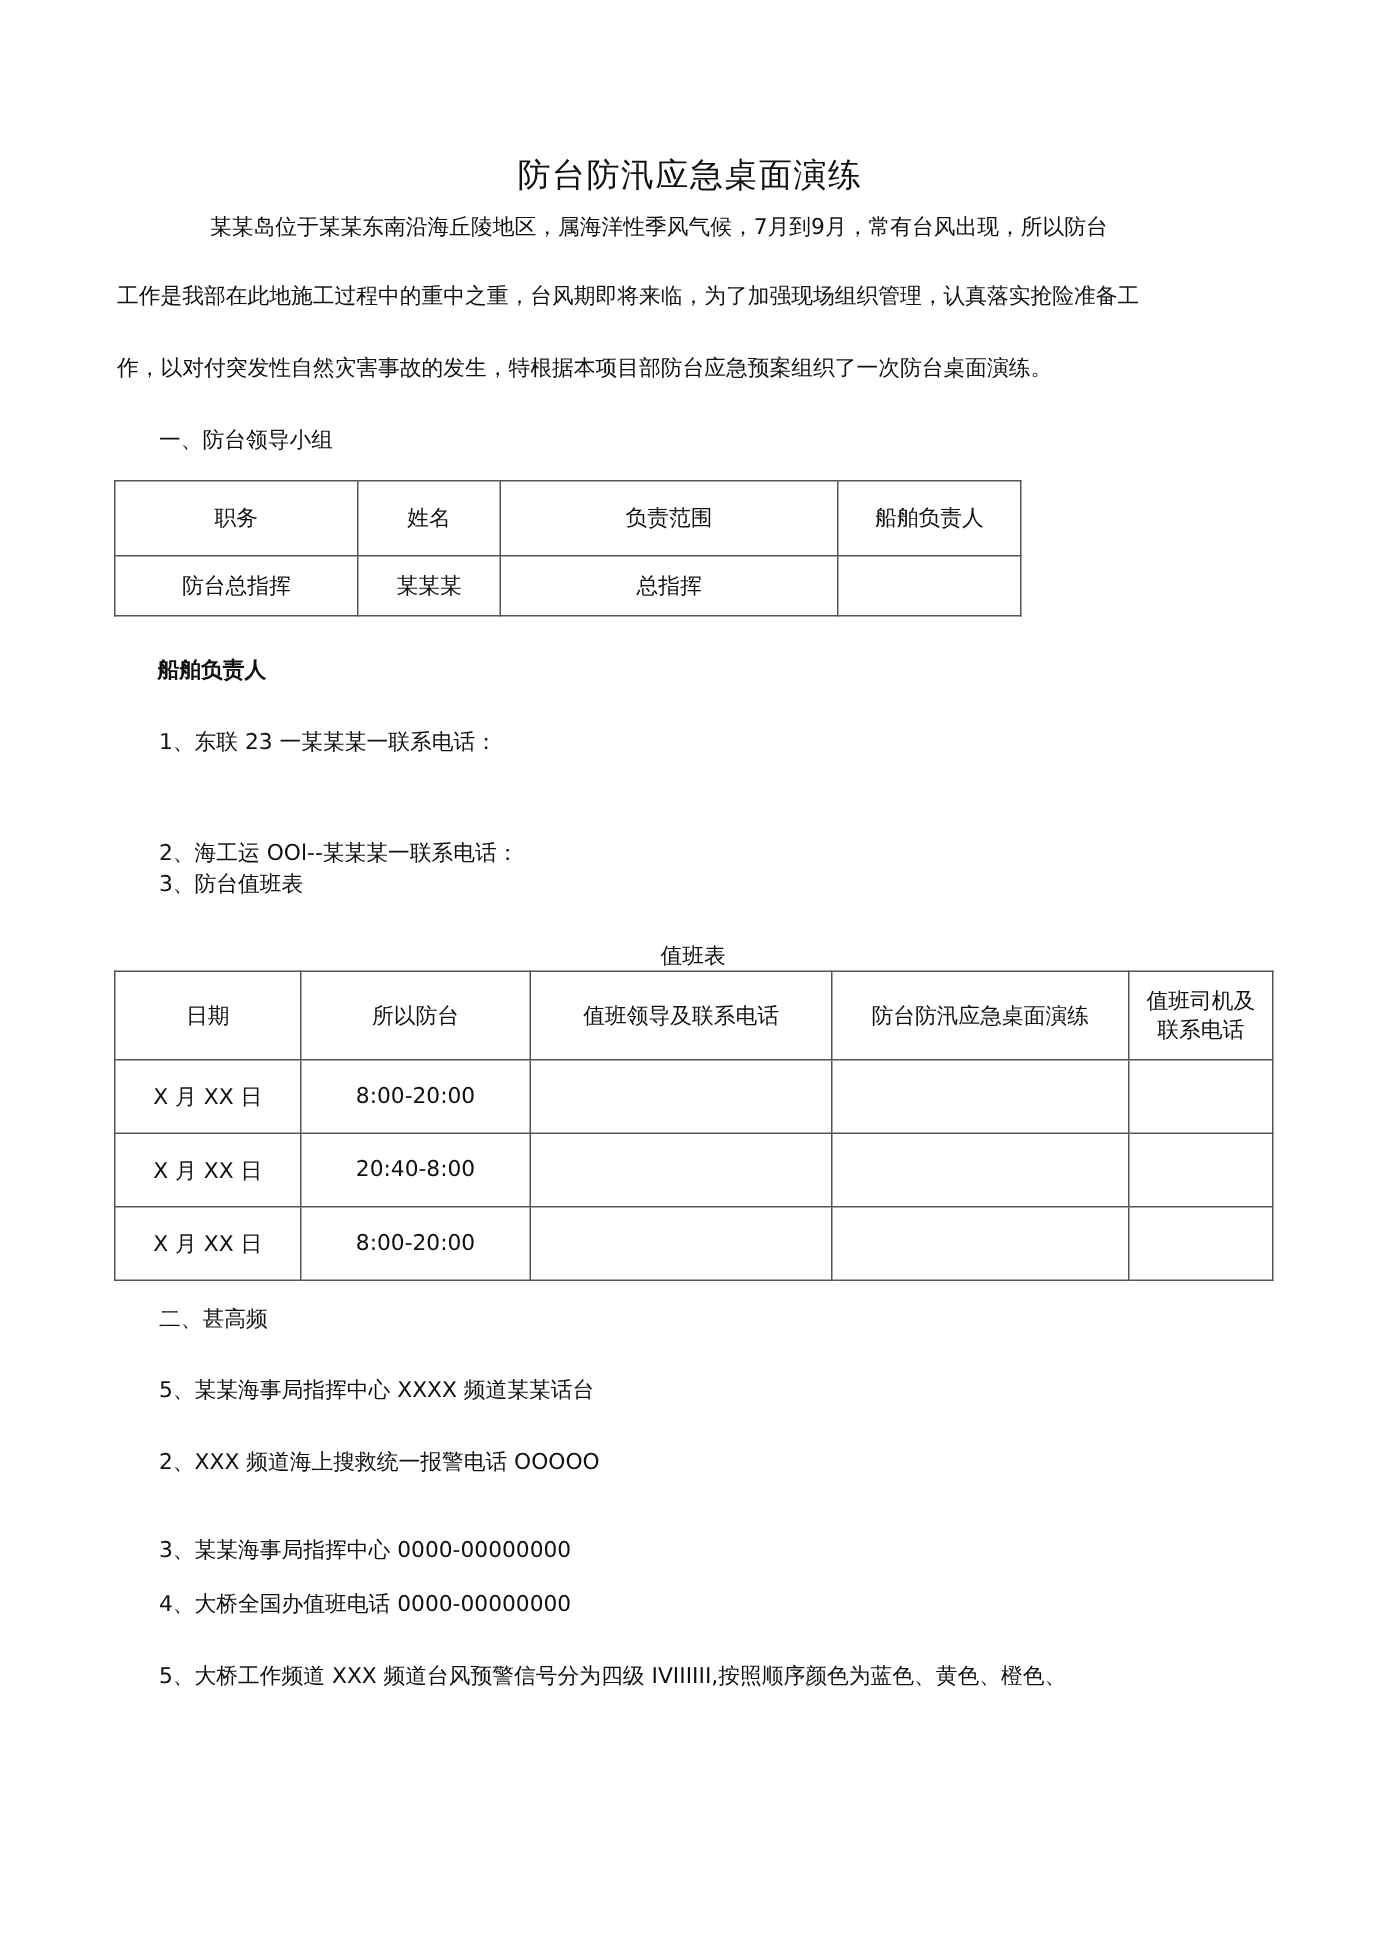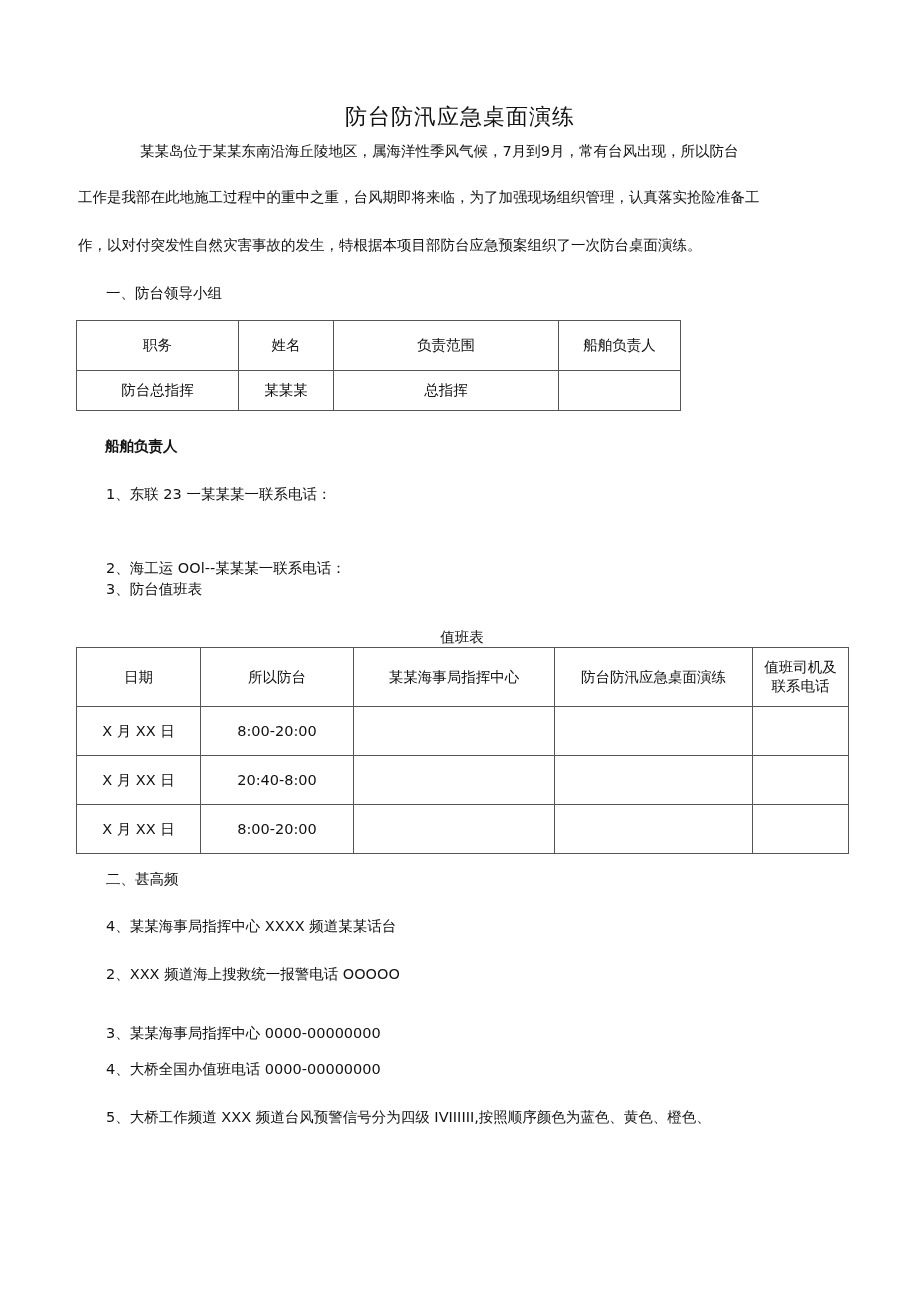--- a/index.html
+++ b/index.html
@@ -45,21 +45,21 @@
 <div class="abs p" style="left:106px; top:559px;">2、海工运 OOl--某某某一联系电话：</div>
 <div class="abs p" style="left:106px; top:580px;">3、防台值班表</div>
 
 <div class="abs caption" style="top:628px; left:2px;">值班表</div>
 
 <table style="left:76px; top:647px; width:773px;">
   <tbody>
       <tr style="height:58px;margin-left:12px;">
     <td style="width:103px;">日期</td>
     <td style="width:132px;">所以防台</td>
-    <td style="width:180px;">某某海事局指挥中心</td>
+    <td style="width:180px;">值班领导及联系电话</td>
     <td style="width:177px;">防台防汛应急桌面演练</td>
     <td>值班司机及联系电话</td>
   </tr>
   <tr style="height:49px;">
     <td>X 月 XX 日</td>
     <td>8:00-20:00</td>
     <td></td>
     <td></td>
     <td></td>
   </tr>
@@ -74,17 +74,17 @@
     <td>X 月 XX 日</td>
     <td>8:00-20:00</td>
     <td></td>
     <td></td>
     <td></td>
   </tr>
 </tbody>
   </table>
 
 <div class="abs p" style="left:106px; top:870px;">二、甚高频</div>
-<div class="abs p" style="left:106px; top:917px;">4、某某海事局指挥中心 XXXX 频道某某话台</div>
+<div class="abs p" style="left:106px; top:917px;">5、某某海事局指挥中心 XXXX 频道某某话台</div>
 <div class="abs p" style="left:106px; top:965px;">2、XXX 频道海上搜救统一报警电话 OOOOO</div>
 <div class="abs p" style="left:106px; top:1024px;">3、某某海事局指挥中心 0000-00000000</div>
 <div class="abs p" style="left:106px; top:1060px;">4、大桥全国办值班电话 0000-00000000</div>
 <div class="abs p" style="left:106px; top:1108px;">5、大桥工作频道 XXX 频道台风预警信号分为四级 IVIIIIII,按照顺序颜色为蓝色、黄色、橙色、</div>
 
 </body></html>

